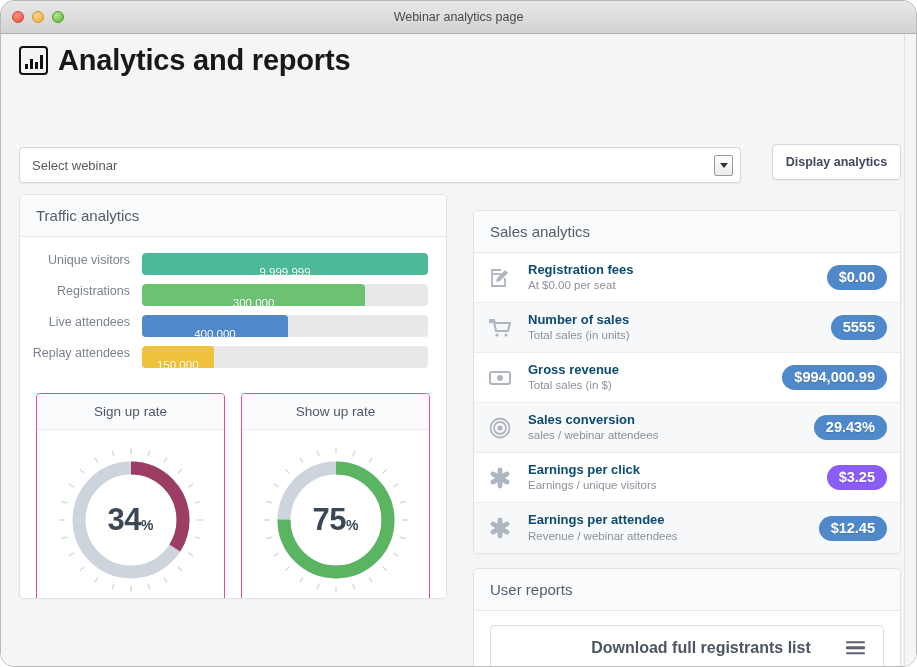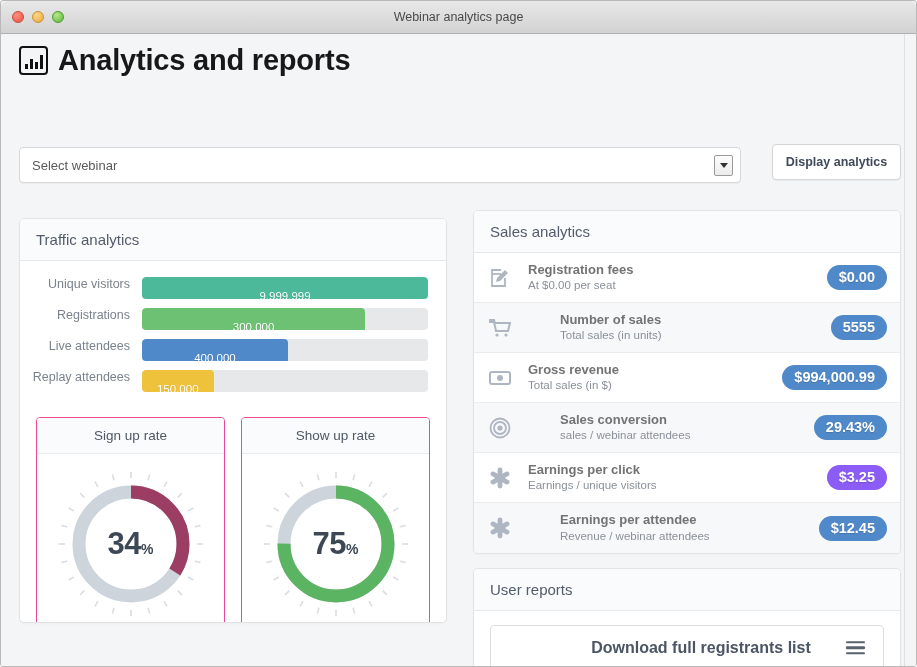--- a/index.html
+++ b/index.html
@@ -12,21 +12,21 @@
     overflow: hidden;
   }
 
   
   #window {
     position: absolute;
     left: 0; top: 0;
     width: 917px; height: 667px;
     background: #f4f5f7;
     border: 1px solid #b9b9b9;
-    border-radius: 3px;
+    border-radius: 14px;
     overflow: hidden;
   }
 
   #titlebar {
     position: relative;
     height: 33px;
     background: linear-gradient(to bottom, #e8e8e8 0%, #d2d2d2 100%);
     border-bottom: 1px solid #b0b0b0;
     border-top-left-radius: 6px;
     border-top-right-radius: 6px;
@@ -148,21 +148,21 @@
     height: 42px;
     background: #fafbfc;
     border-bottom: 1px solid #e6e7e9;
     display: flex; align-items: center;
     padding-left: 16px;
     font-size: 15px;
     color: #525c6b;
   }
 
   
-  #traffic-panel { left: 18px; top: 184px; width: 428px; height: 405px; }
+  #traffic-panel { left: 18px; top: 160px; width: 428px; height: 405px; }
   #traffic-bars { padding: 16px 18px 6px 2px; }
   .bar-row { display: flex; align-items: flex-start; margin-bottom: 9px; }
   .bar-label {
     width: 120px; text-align: right; padding-right: 12px;
     font-size: 12.5px; color: #7a828d;
   }
   .bar-track {
     position: relative;
     flex: 1; height: 22px;
     background: #e6e8ea;
@@ -210,28 +210,28 @@
   #sales-panel { left: 472px; top: 176px; width: 428px; height: 344px; }
   .sales-row {
     position: relative;
     height: 50px;
     border-bottom: 1px solid #ebecee;
     display: flex; align-items: center;
     padding-left: 14px;
   }
   .sales-row:last-child { border-bottom: none; }
   .sales-row.odd  { background: #ffffff; }
-  .sales-row.even { background: #f7f8fa; gap: 32px; }
+  .sales-row.even { background: #f7f8fa; }
   .sales-icon {
     width: 40px; flex: none;
     display: flex; align-items: center; justify-content: flex-start;
     color: #aeb6c2;
   }
   .sales-text { flex: 1; }
-  .sales-title { font-size: 13px; font-weight: bold; color: #737373; line-height: 1.25; }
+  .sales-title { font-size: 13px; font-weight: bold; color: #0c4a6e; line-height: 1.25; }
   .sales-sub   { font-size: 11.5px; color: #8a9099; line-height: 1.3; }
   .sales-badge {
     margin-right: 13px;
     background: #5089c9;
     color: #ffffff;
     border-radius: 13px;
     padding: 4px 12px 5px 12px;
     font-size: 14.5px;
     font-weight: bold;
     white-space: nowrap;

